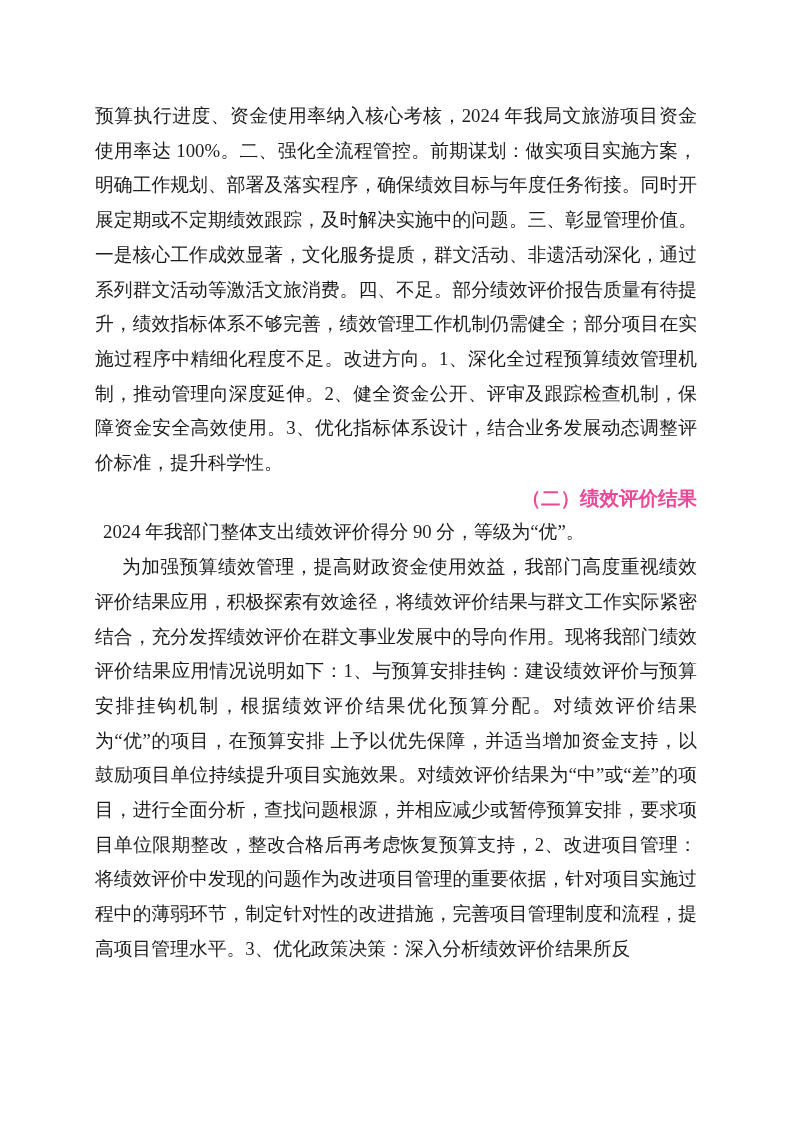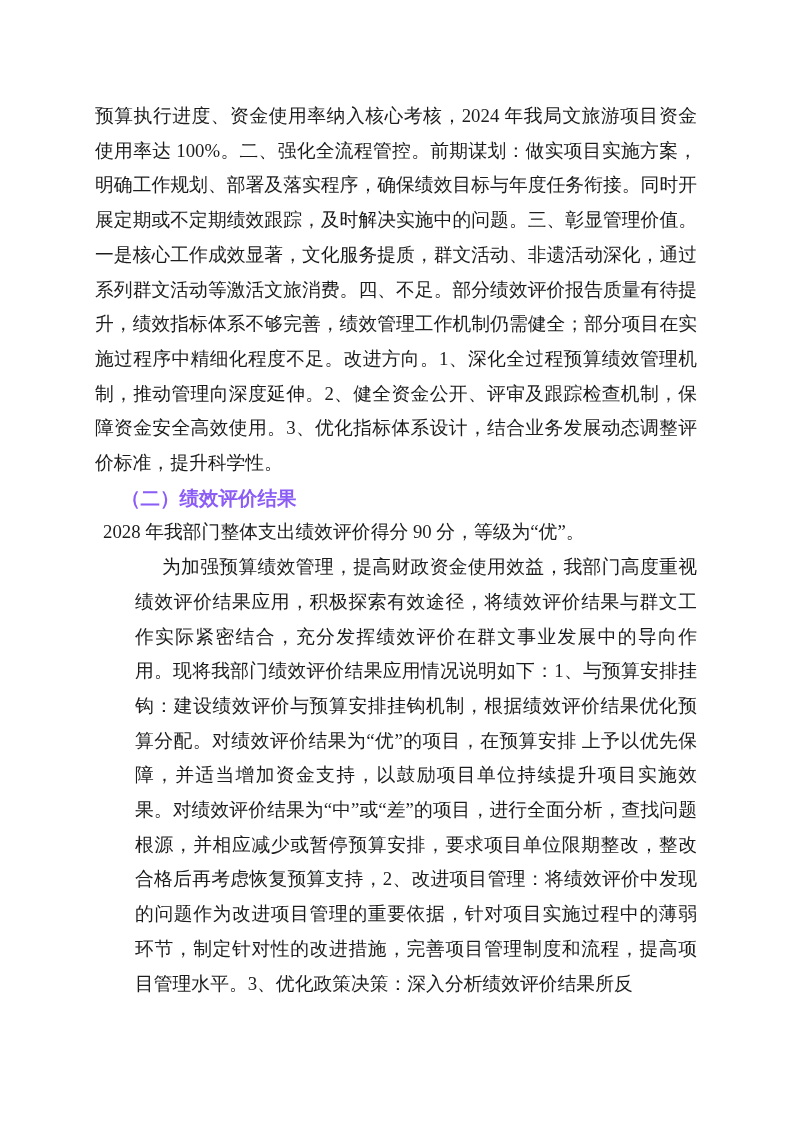--- a/index.html
+++ b/index.html
@@ -25,36 +25,35 @@
     line-height: 34.7px;
     text-align: justify;
     text-justify: inter-ideograph;
     overflow-wrap: break-word;
     word-break: break-all;
   }
   .doc-body p.heading {
     font-family: "Liberation Sans", "DejaVu Sans", sans-serif;
     font-weight: 700;
     font-size: 19.5px;
-    color: #8b5cf6;
-    text-align: left;
+    color: #ec4899;
+    text-align: right;
     text-indent: 26px;
     word-break: keep-all;
   }
   .doc-body p.indent-small {
     text-indent: 8px;
   }
   .doc-body p.indent-first {
     text-indent: 27px;
-    margin-left: 40px;
   }
 </style>
 </head>
 <body>
 
 <div class="page">
   <div class="doc-body" id="doc-body">
       <p>预算执行进度、资金使用率纳入核心考核，2024 年我局文旅游项目资金使用率达 100%。二、强化全流程管控。前期谋划：做实项目实施方案，明确工作规划、部署及落实程序，确保绩效目标与年度任务衔接。同时开展定期或不定期绩效跟踪，及时解决实施中的问题。三、彰显管理价值。一是核心工作成效显著，文化服务提质，群文活动、非遗活动深化，通过系列群文活动等激活文旅消费。四、不足。部分绩效评价报告质量有待提升，绩效指标体系不够完善，绩效管理工作机制仍需健全；部分项目在实施过程序中精细化程度不足。改进方向。1、深化全过程预算绩效管理机制，推动管理向深度延伸。2、健全资金公开、评审及跟踪检查机制，保障资金安全高效使用。3、优化指标体系设计，结合业务发展动态调整评价标准，提升科学性。</p>
       <p class="heading">（二）绩效评价结果</p>
-      <p class="indent-small">2028 年我部门整体支出绩效评价得分 90 分，等级为“优”。</p>
+      <p class="indent-small">2024 年我部门整体支出绩效评价得分 90 分，等级为“优”。</p>
       <p class="indent-first">为加强预算绩效管理，提高财政资金使用效益，我部门高度重视绩效评价结果应用，积极探索有效途径，将绩效评价结果与群文工作实际紧密结合，充分发挥绩效评价在群文事业发展中的导向作用。现将我部门绩效评价结果应用情况说明如下：1、与预算安排挂钩：建设绩效评价与预算安排挂钩机制，根据绩效评价结果优化预算分配。对绩效评价结果为“优”的项目，在预算安排 上予以优先保障，并适当增加资金支持，以鼓励项目单位持续提升项目实施效果。对绩效评价结果为“中”或“差”的项目，进行全面分析，查找问题根源，并相应减少或暂停预算安排，要求项目单位限期整改，整改合格后再考虑恢复预算支持，2、改进项目管理：将绩效评价中发现的问题作为改进项目管理的重要依据，针对项目实施过程中的薄弱环节，制定针对性的改进措施，完善项目管理制度和流程，提高项目管理水平。3、优化政策决策：深入分析绩效评价结果所反</p>
     </div>
 </div>
 
 </body></html>

